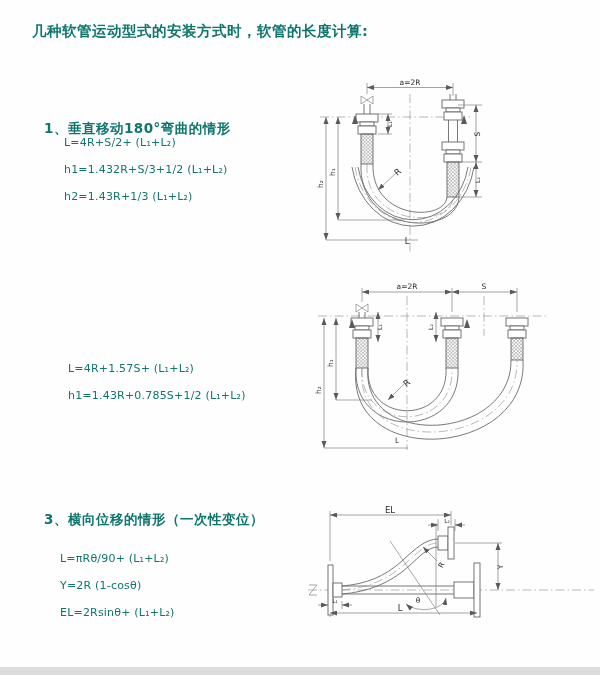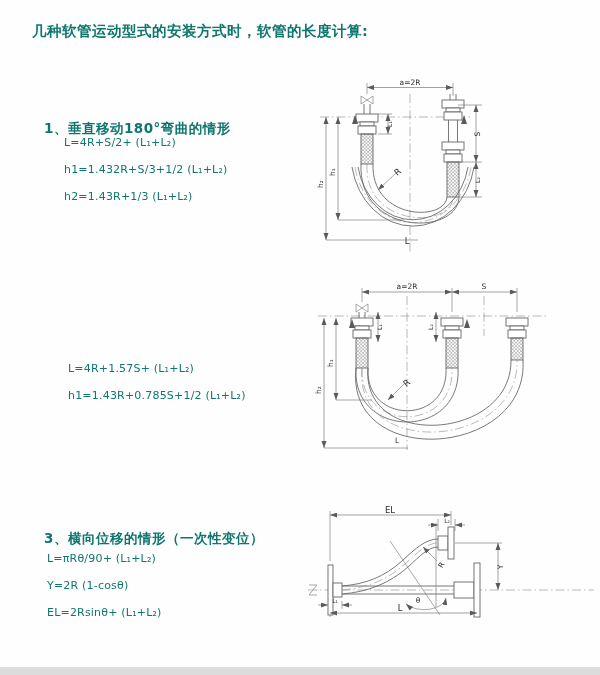--- a/index.html
+++ b/index.html
@@ -198,22 +198,22 @@
       <text class="lbs" text-anchor="middle" transform="rotate(-90 121 49)" x="121" y="49">L₂</text>
     </g>
 
     <g>
       <path class="thin" d="M92 106 L76 122" marker-end="url(#aE)"></path>
       <text class="lbm" transform="rotate(-40 96 105)" x="92" y="107">R</text>
     </g>
     <text class="lb" x="85" y="165" text-anchor="middle">L</text>
   </svg>
 
-  <div class="sec-heading" style="left:44px;top:514px;">3、横向位移的情形（一次性变位）</div>
-  <div class="formulas" style="left:47px;top:545px;">
+  <div class="sec-heading" style="left:44px;top:495px;">3、横向位移的情形（一次性变位）</div>
+  <div class="formulas" style="left:60px;top:545px;">
     <div class="formula">L=πRθ/90+ (L₁+L₂)</div>
     <div class="formula">Y=2R (1-cosθ)</div>
     <div class="formula">EL=2Rsinθ+ (L₁+L₂)</div>
   </div>
 
   <svg class="diag" style="left:306px;top:503px;" width="292" height="135" viewBox="0 0 292 135">
     <path class="cl" d="M2 87 H 288"></path>
 
     <path class="thin" d="M3 82 H 11 L3 92 H 11"></path>
 

